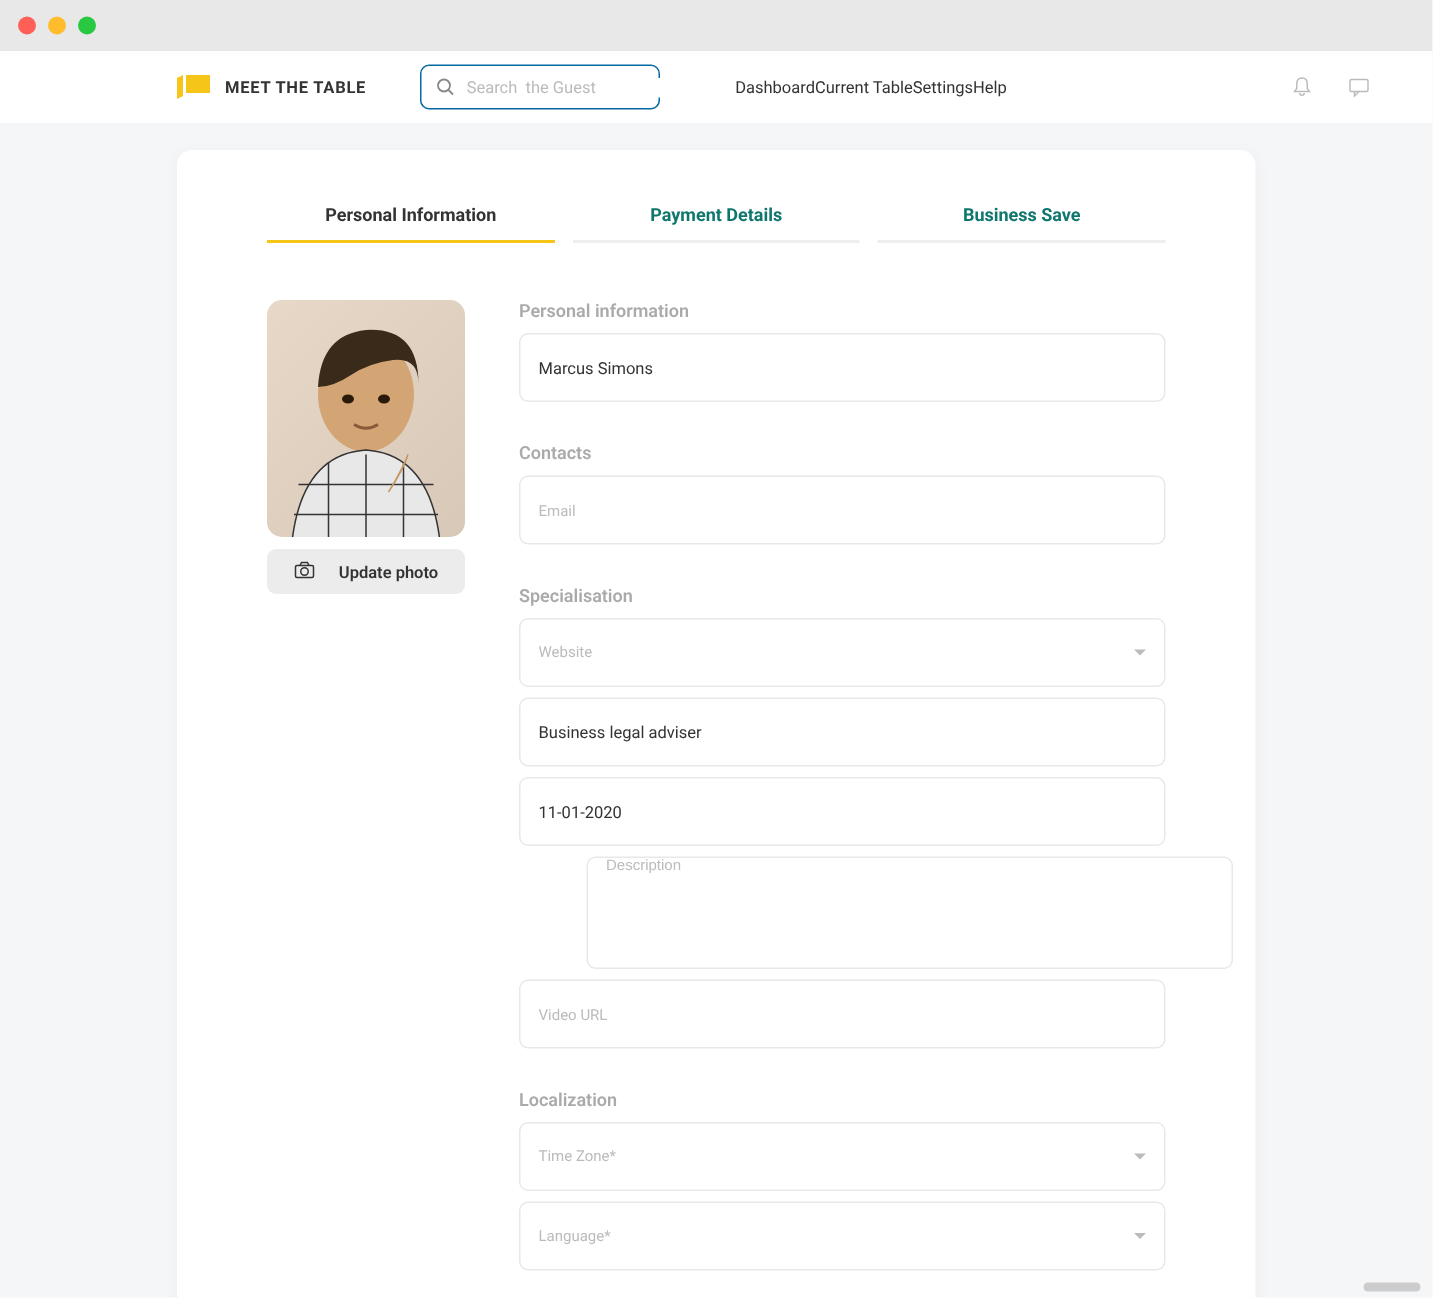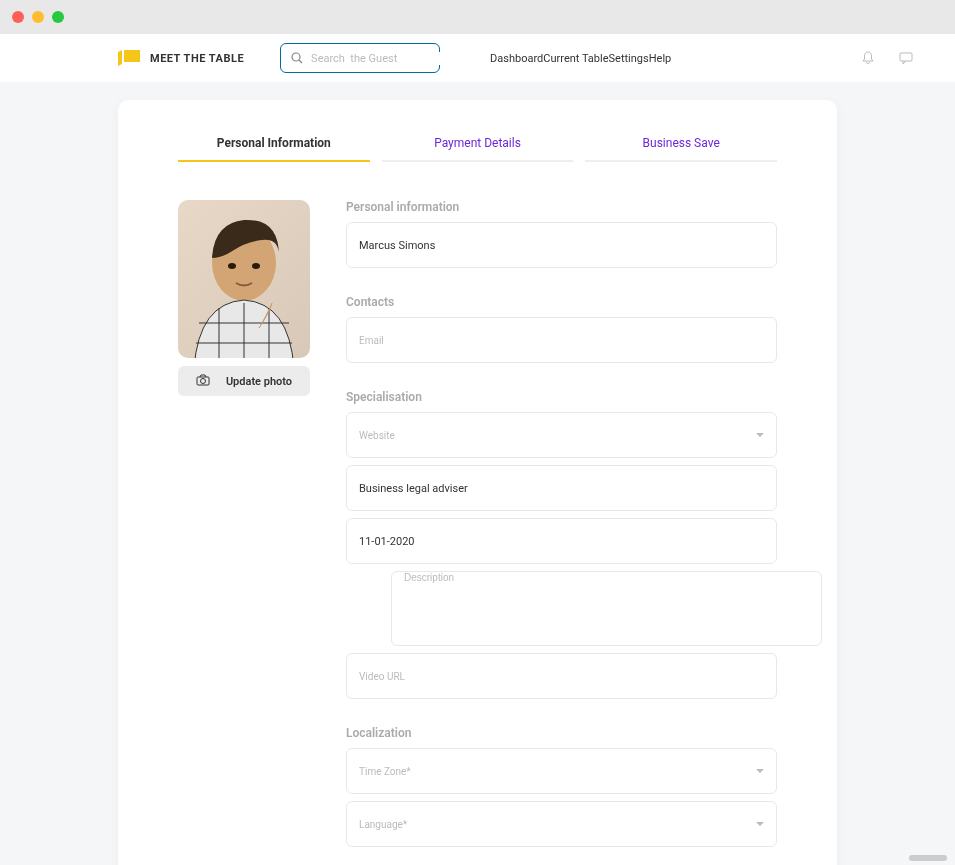--- a/index.html
+++ b/index.html
@@ -15,21 +15,21 @@
 .search-box { width: 160px; height: 30px; border: 1px solid #0369a1; border-radius: 6px; display: flex; align-items: center; padding: 0 10px; gap: 8px; margin-left: 16px; }
 .search-box input { border: none; outline: none; font-size: 11px; flex: 1; color: #333; }
 .search-box input::placeholder { color: #bbb; }
 .nav-links { display: flex; margin-left: 30px; }
 .nav-links span { font-size: 11px; color: #333; cursor: pointer; }
 .topbar-right { margin-left: auto; display: flex; gap: 20px; align-items: center; }
 .icon-btn { width: 18px; height: 18px; display: flex; align-items: center; justify-content: center; cursor: pointer; }
 .content-wrap { padding: 18px 118px 0; }
 .card { background: #fff; border-radius: 10px; padding: 24px 60px 40px; box-shadow: 0 2px 12px rgba(0,0,0,0.04); }
 .tabs { display: flex; gap: 12px; }
-.tab { flex: 1; text-align: center; padding: 12px 0 10px; font-size: 12px; color: #6d28d9; border-bottom: 2px solid #eee; cursor: pointer; }
+.tab { flex: 1; text-align: center; padding: 12px 0 10px; font-size: 12px; color: #0f766e; border-bottom: 2px solid #eee; cursor: pointer; font-weight: bold; }
 .tab.active { color: #333; font-weight: 700; border-bottom: 2px solid #f5c518; }
 .form-row { display: flex; gap: 36px; margin-top: 38px; }
 .left-col { width: 132px; flex-shrink: 0; }
 .avatar { width: 132px; height: 158px; border-radius: 10px; background: linear-gradient(135deg, #e8d8c8 0%, #d8c8b8 100%); position: relative; overflow: hidden; }
 .avatar svg { position: absolute; bottom: -10px; left: 50%; transform: translateX(-50%); }
 .update-btn { margin-top: 8px; width: 132px; height: 30px; background: #ececec; border-radius: 6px; border: none; display: flex; align-items: center; justify-content: center; gap: 16px; font-size: 11px; font-weight: 600; color: #333; cursor: pointer; }
 .right-col { flex: 1; }
 .section-label { font-size: 12px; color: #aaa; font-weight: 600; margin-bottom: 8px; }
 .field { width: 100%; height: 46px; border: 1px solid #e8e8e8; border-radius: 6px; padding: 12px 12px; font-size: 11px; color: #333; margin-bottom: 7px; outline: none; display: flex; align-items: center; }
 input.field { }

